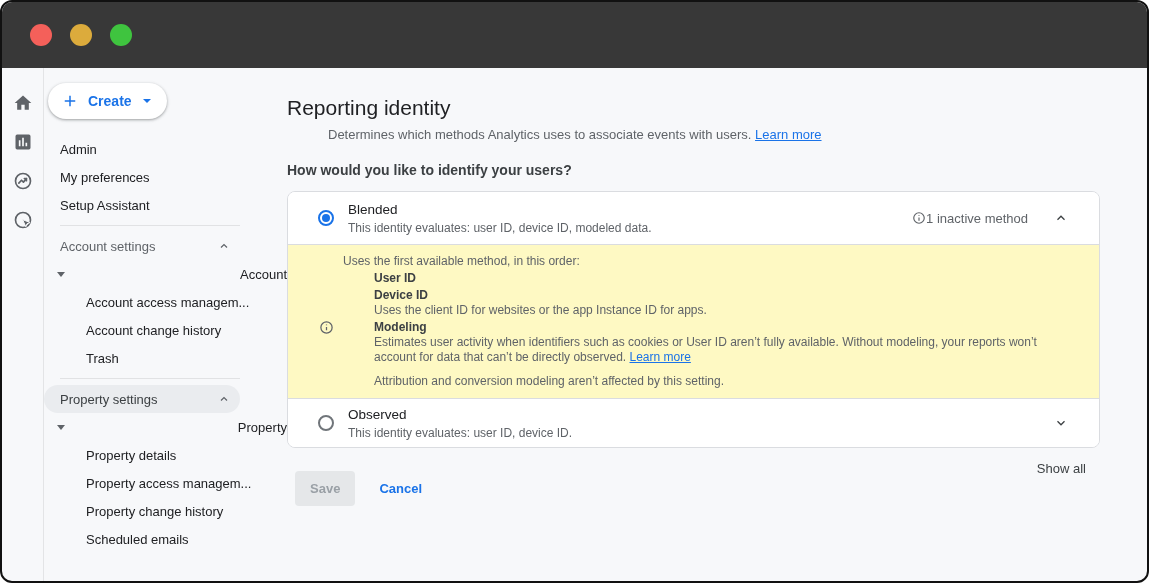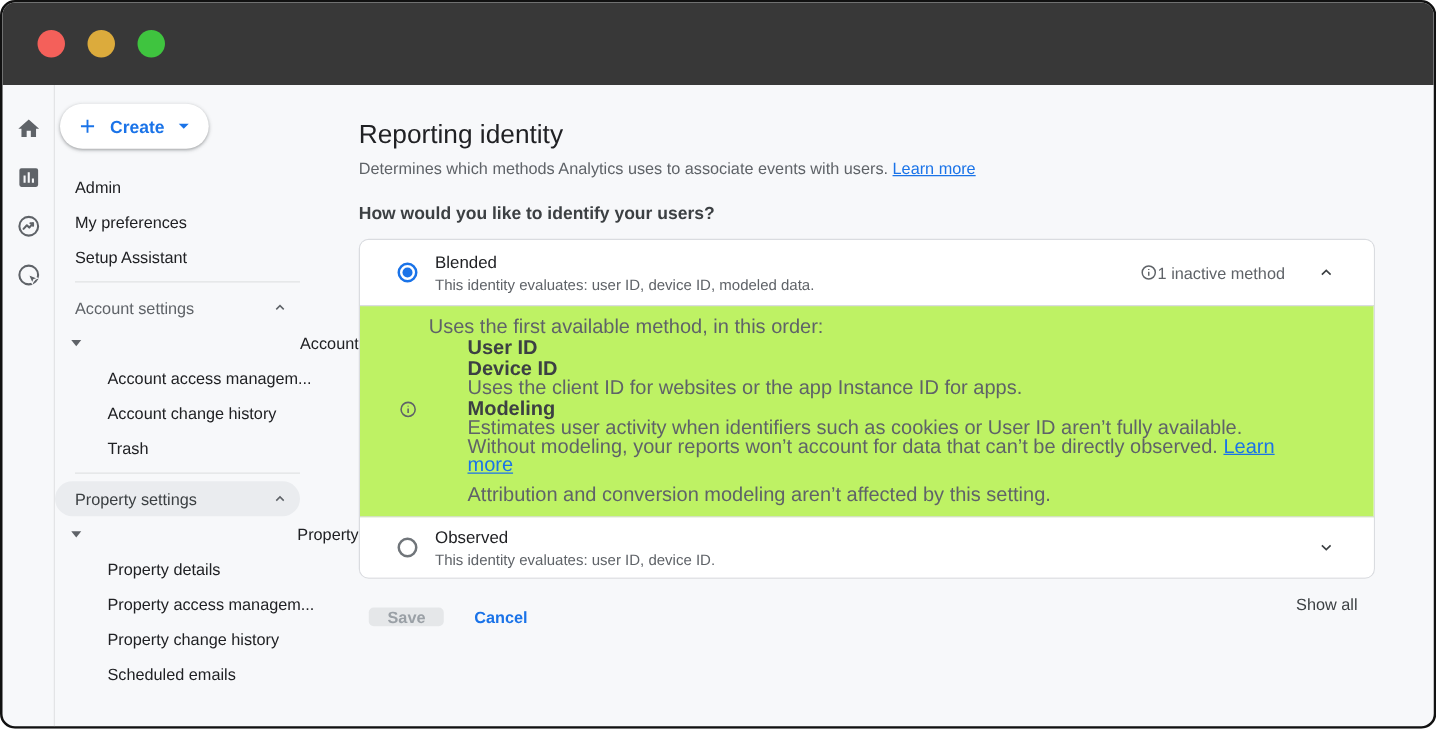--- a/index.html
+++ b/index.html
@@ -45,21 +45,21 @@
   .chev { width:12px; height:12px; flex:0 0 12px; }
   .chev svg { width:12px; height:12px; display:block; }
   .tree-parent { height:28px; display:flex; align-items:center; padding-left:13px; gap:9px; cursor:pointer;justify-content:space-between; }
   .caret-tree { width:0; height:0; border-left:4px solid transparent; border-right:4px solid transparent;
                 border-top:5px solid #5f6368; }
   .tree-child { height:28px; display:flex; align-items:center; padding-left:42px; cursor:pointer; }
 
   
   .main { flex:1; padding:27px 47px 0 0; min-width:0; }
   .page-title { font-size:21px; line-height:25px; color:#202124; font-weight:400; }
-  .page-subtitle { margin-top:7px; font-size:13px; line-height:16px; color:#5f6368; }
+  .page-subtitle { margin-top:7px; font-size:13px; line-height:16px; color:#5f6368;margin-left:41px; }
   .link { color:#1a73e8; text-decoration:underline; cursor:pointer; }
   .question { margin-top:19px; font-size:14px; line-height:17px; color:#3c4043; font-weight:bold; }
 
   .card { margin-top:12px; background:#fff; border:1px solid #dadce0; border-radius:8px; overflow:hidden; }
   .option-row { display:flex; align-items:center; padding:0 18px 0 30px; background:#fff; cursor:pointer; }
   .option-row.blended { height:52px; }
   .option-row.observed { height:48px; }
   .radio { width:16px; height:16px; flex:0 0 16px; border-radius:50%; position:relative; cursor:pointer; }
   .radio.selected { border:2px solid #1a73e8; }
   .radio.selected::after { content:""; position:absolute; inset:2px; border-radius:50%; background:#1a73e8; }
@@ -67,37 +67,37 @@
   .option-text { margin-left:14px; }
   .option-title { font-size:13.5px; line-height:16px; color:#202124; }
   .option-desc { font-size:12px; line-height:14px; color:#5f6368; margin-top:3px; }
   .option-spacer { flex:1; }
   .inactive-badge { display:flex; align-items:center; gap:0; color:#5f6368; font-size:13px;text-align:center; }
   .info-icon { width:14px; height:14px; }
   .info-icon svg { width:14px; height:14px; display:block; }
   .row-chev { margin-left:26px; margin-right:13px; width:14px; height:14px; cursor:pointer; }
   .row-chev svg { width:14px; height:14px; display:block; }
 
-  .details { background:#bef264; border-top:1px solid #dadce0; border-bottom:1px solid #dadce0;
-             padding:9px 47px 9px 55px; font-size:16px; line-height:15px; color:#5f6368; }
+  .details { background:#fef9c3; border-top:1px solid #dadce0; border-bottom:1px solid #dadce0;
+             padding:9px 47px 9px 55px; font-size:12px; line-height:15px; color:#5f6368; }
   .details-intro { }
   .method { margin-top:2px; padding-left:31px; position:relative; }
   .method-name { color:#3c4043; font-weight:bold; }
   .method-desc { max-width:705px; }
   .modeling-info { position:absolute; left:-24px; top:0; width:15px; height:15px; }
   .modeling-info svg { width:15px; height:15px; display:block; }
   .method-note { margin-top:9px; padding-left:31px; }
   .notice-wrap { margin-top:9px; padding-left:31px; }
   .notice-box { display:inline-block; background:#fff; border:1px solid #dadce0; border-radius:4px;
                 padding:3px 13px; line-height:15px; color:#5f6368; }
 
   .actions { position:relative; height:60px; }
   .show-all { position:absolute; top:13px; right:14px; font-size:13px; color:#3c4043; cursor:pointer; }
   .save-row { position:absolute; top:23px; left:8px; display:flex; align-items:center; gap:24px; }
-  .save-btn { background:#e5e7e9; color:#9aa0a6; border:none; border-radius:4px; padding:0 15px;
+  .save-btn { background:#e5e7e9; color:#9aa0a6; border:none; border-radius:4px; padding:10px 15px;
               font-size:13px; font-weight:bold; font-family:inherit; cursor:default; }
   .cancel-btn { background:none; border:none; color:#1a73e8; font-size:13px; font-weight:bold;
                 font-family:inherit; cursor:pointer; }
 </style>
 </head>
 <body>
 
 <div class="window">
 
   <div class="titlebar">

